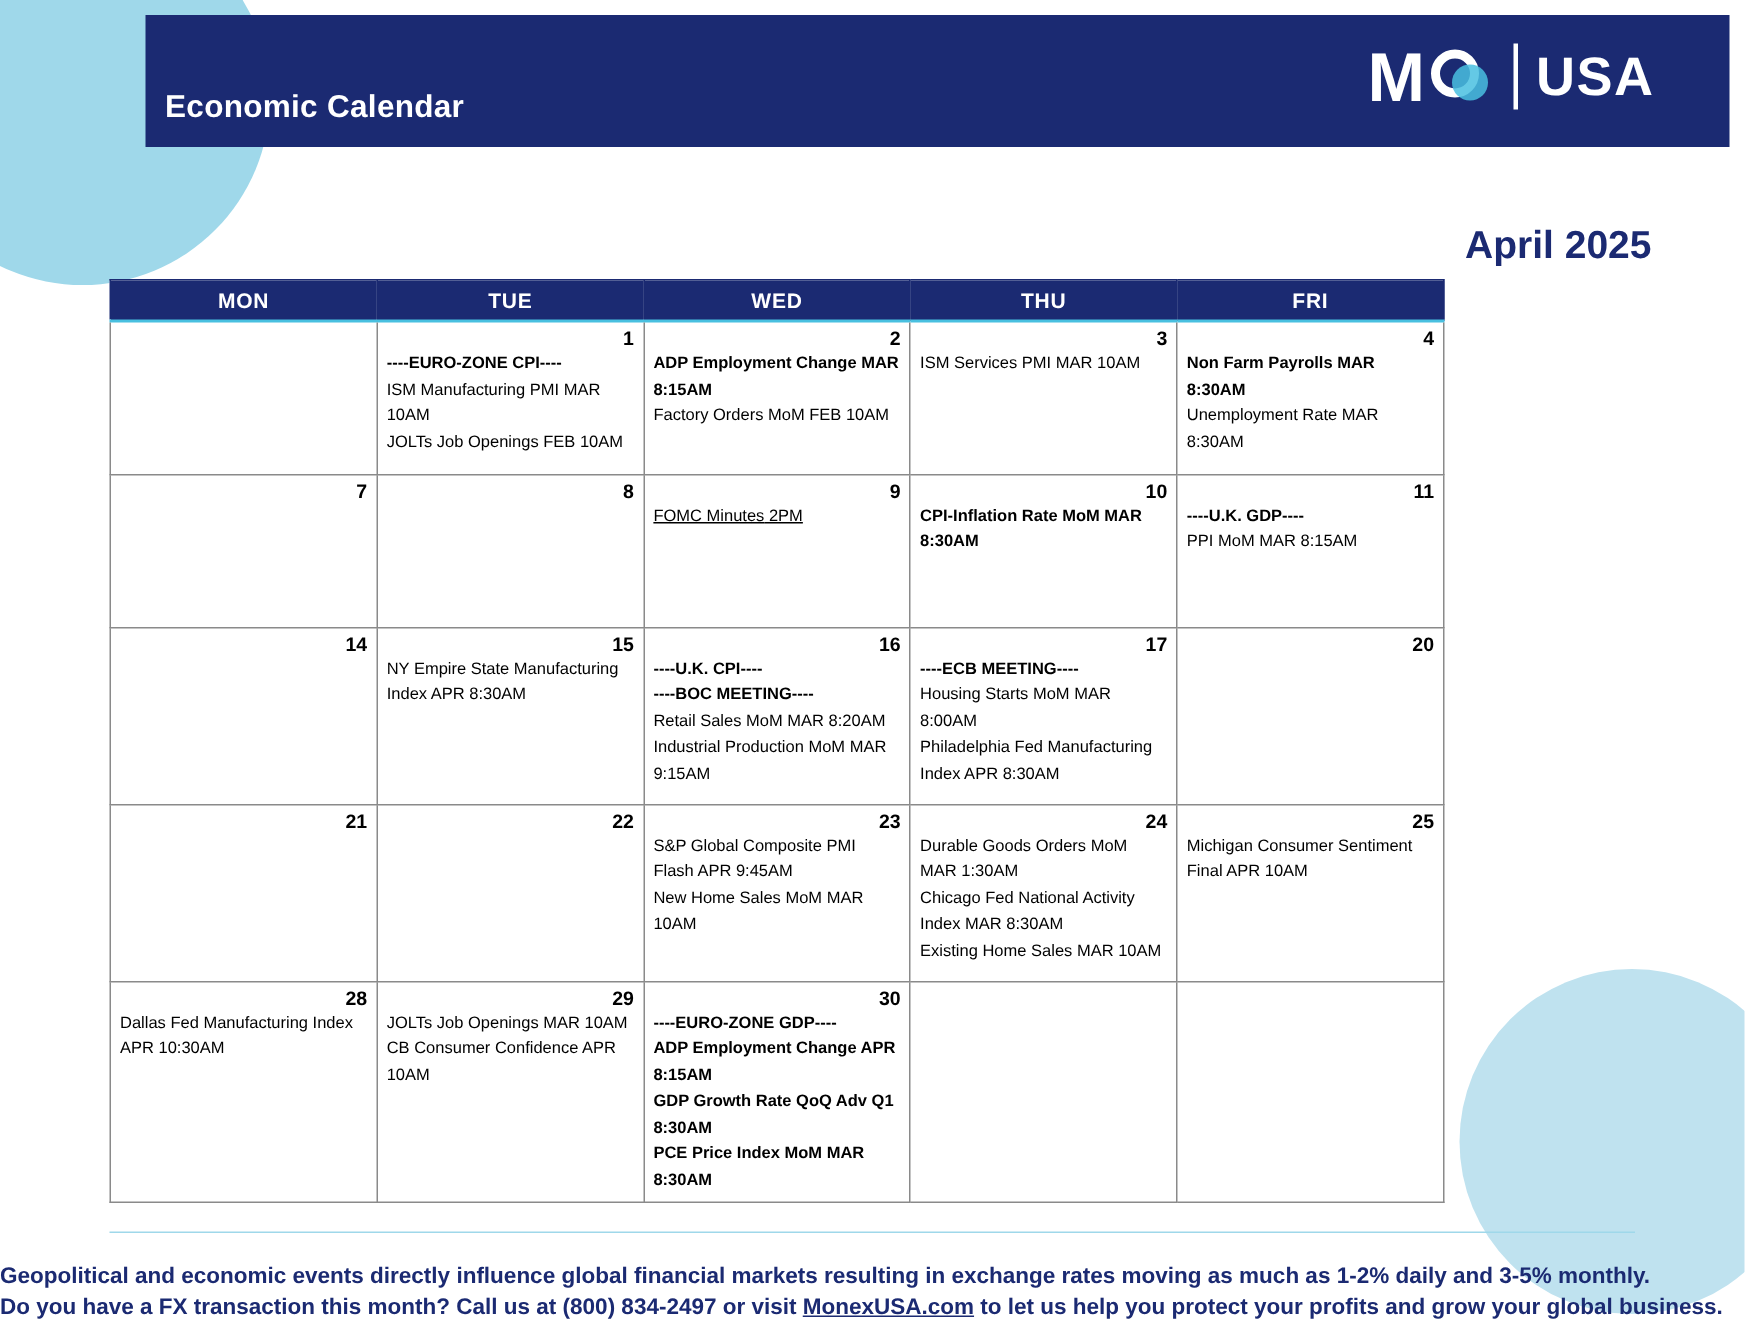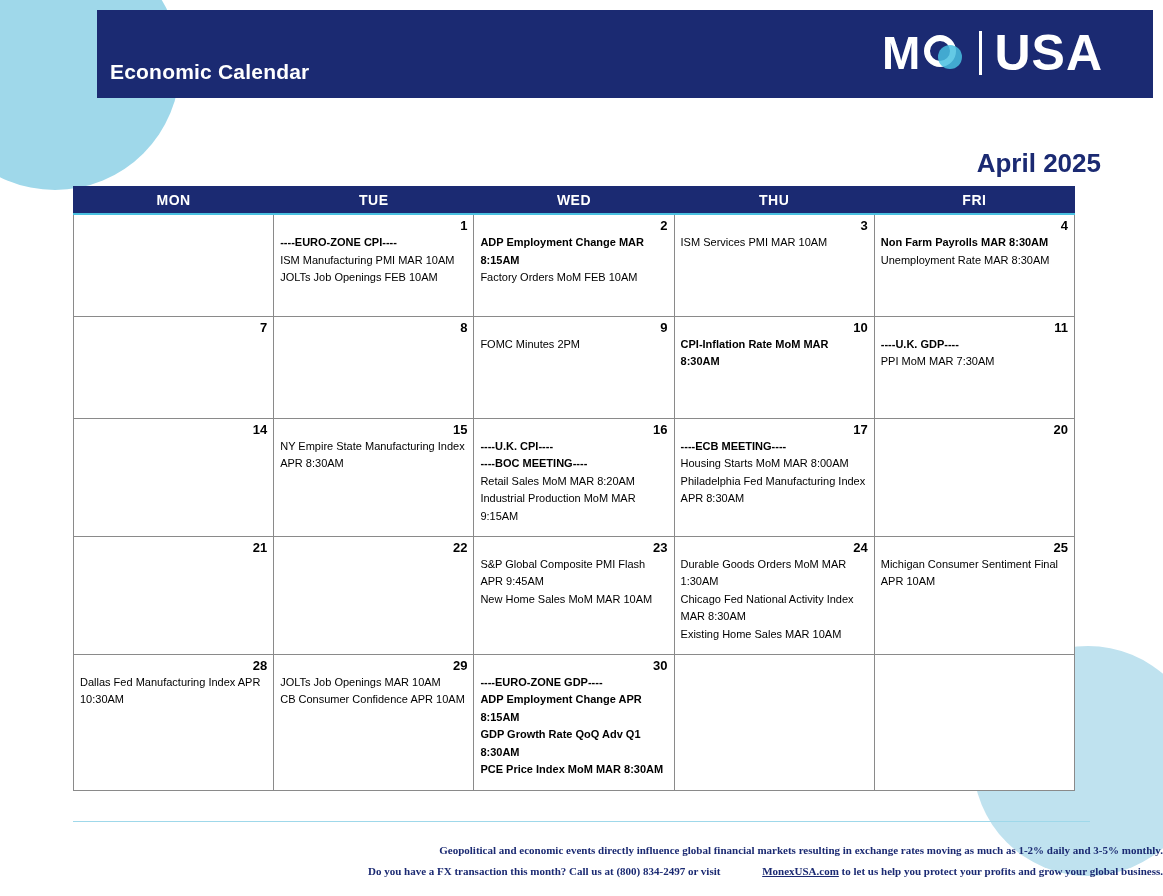--- a/index.html
+++ b/index.html
@@ -81,21 +81,21 @@
     background: #49c0e0;
     opacity: 0.85;
   }
   .logo-divider {
     width: 3px;
     height: 44px;
     background: #ffffff;
     margin: 0 12px;
   }
   .logo-usa {
-    font-size: 50px;
+    font-size: 36px;
     font-weight: bold;
     color: #ffffff;
     letter-spacing: 1px;
     line-height: 1;
   }
 
   
   .circle-tl {
     position: absolute;
     left: -70px;
@@ -126,21 +126,21 @@
     font-weight: bold;
     color: #1b2a72;
     z-index: 3;
   }
 
   
   .calendar {
     position: absolute;
     left: 73px;
     top: 186px;
-    width: 1002px;
+    width: 890px;
     border-collapse: collapse;
     table-layout: fixed;
     z-index: 3;
     background: #ffffff;
   }
   .calendar th {
     background: #1b2a72;
     color: #ffffff;
     font-size: 14px;
     font-weight: bold;
@@ -170,52 +170,51 @@
     line-height: 17.5px;
     color: #000000;
   }
   .ev {
     display: block;
   }
   .ev.bold {
     font-weight: bold;
   }
   .ev.underline {
+    text-decoration: underline;
   }
   .ev .plain {
     font-weight: normal;
     text-decoration: none;
   }
   .row-tall td {
     height: 118px;
   }
   .row-xtall td {
     height: 136px;
   }
 
   
   .footer {
     position: absolute;
     left: 0;
     right: 0;
     bottom: 14px;
-    text-align: right;
-    font-size: 11px;
+    text-align: left;
+    font-size: 15px;
     color: #1b2a72;
     font-weight: bold;
     line-height: 21px;
     z-index: 3;
-    font-family: Liberation Serif, serif;
   }
   .footer .line2 { }
   .footer a, .footer .link {
     color: #1b2a72;
     text-decoration: underline;
     font-weight: bold;
-    margin-left: 39px;
   }
   .footer .phone {
     color: #1b2a72;
     font-weight: bold;
     text-decoration: none;
   }
   .footer-rule {
     position: absolute;
     left: 73px;
     right: 73px;
@@ -308,21 +307,21 @@
         <td>
           <div class="daynum">10</div>
           <div class="events">
             <span class="ev bold"><span>CPI-Inflation Rate MoM MAR 8:30AM</span></span>
           </div>
         </td>
         <td>
           <div class="daynum">11</div>
           <div class="events">
             <span class="ev bold"><span>----U.K. GDP----</span></span>
-            <span class="ev"><span>PPI MoM MAR 7:30AM</span></span>
+            <span class="ev"><span>PPI MoM MAR 8:15AM</span></span>
           </div>
         </td>
       </tr>
       <tr class="row-tall">
         <td>
           <div class="daynum">14</div>
           <div class="events"></div>
         </td>
         <td>
           <div class="daynum">15</div>

